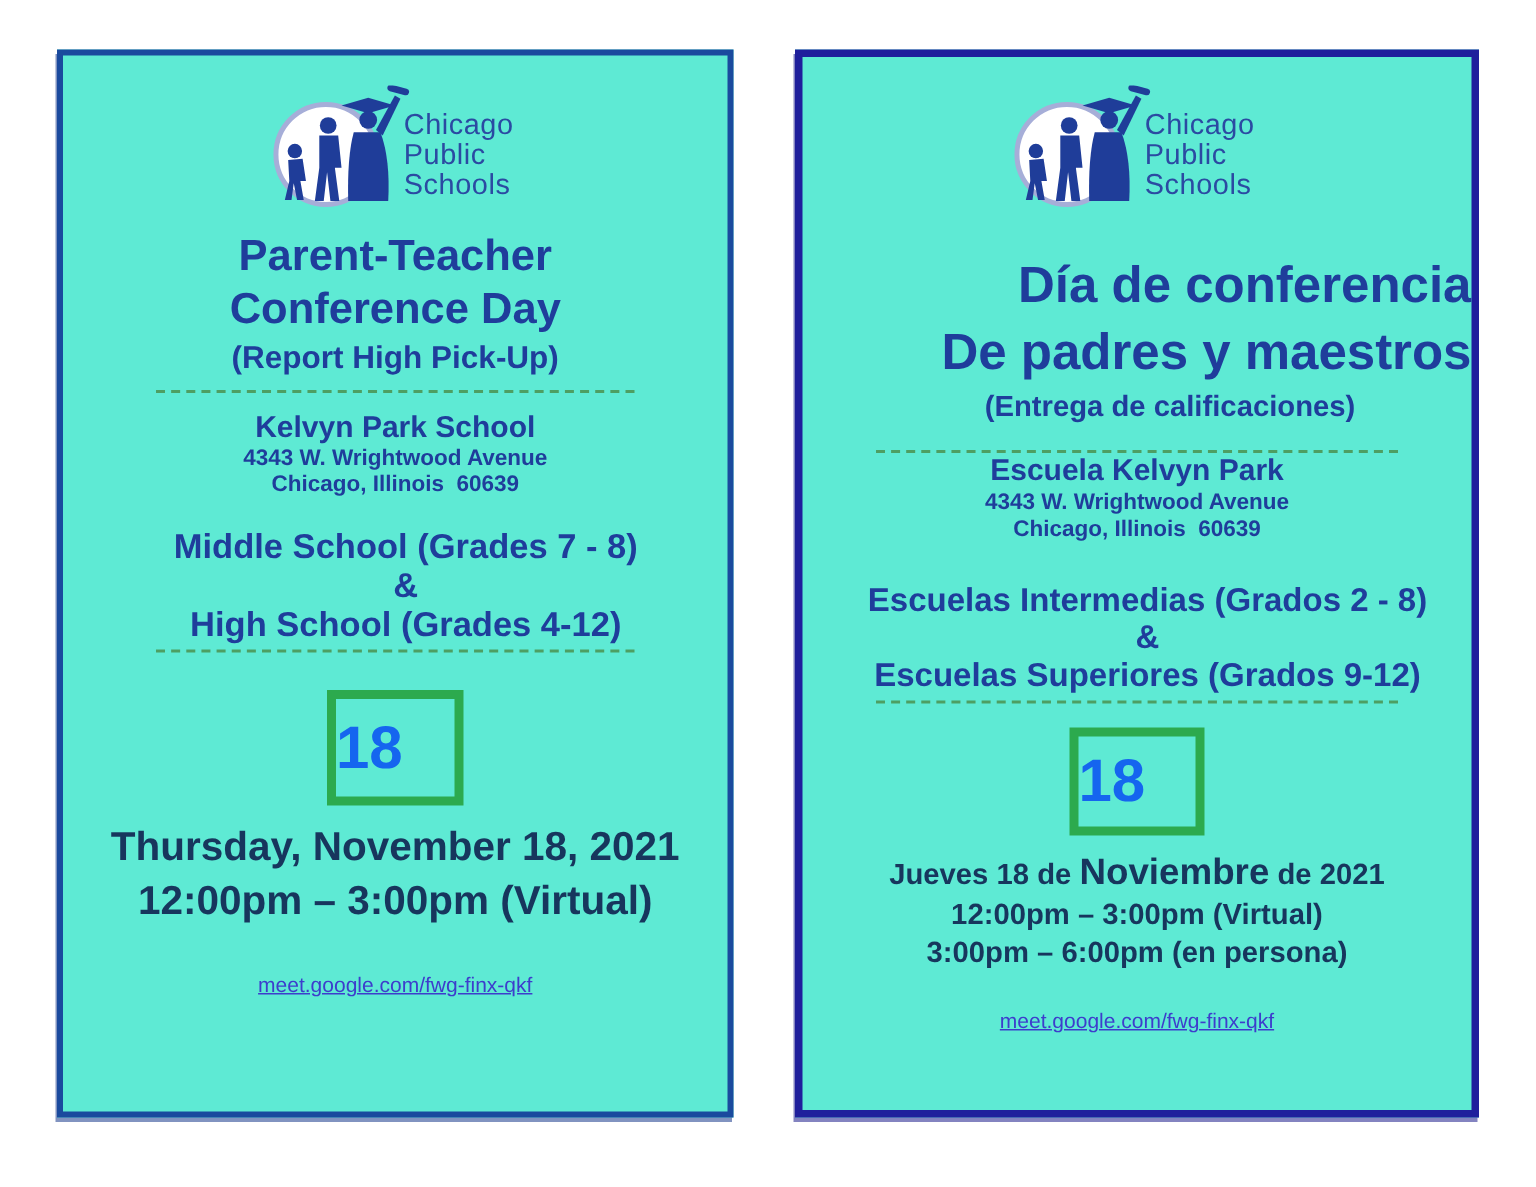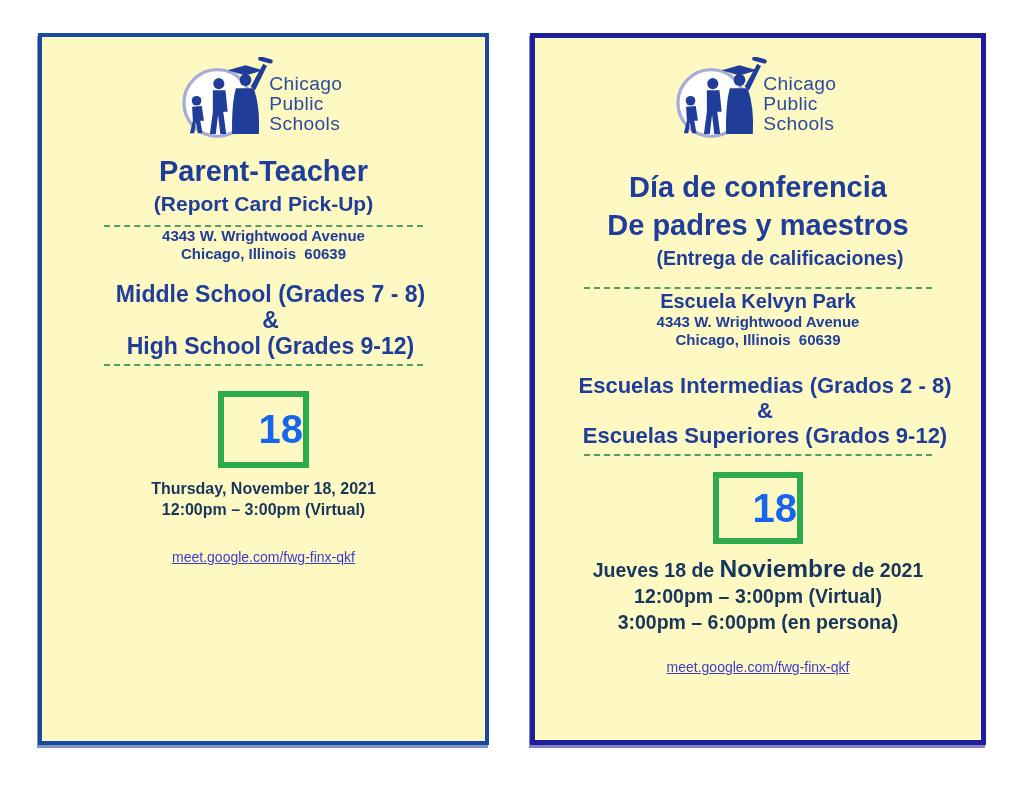--- a/index.html
+++ b/index.html
@@ -8,21 +8,21 @@
     width: 1024px; height: 791px;
     background: #ffffff;
     position: relative;
     font-family: "Liberation Sans", sans-serif;
     -webkit-font-smoothing: antialiased;
   }
   .flyer {
     position: absolute;
     top: 33px;
     height: 712px;
-    background: #fef9c3;
+    background: #5eead4;
     text-align: center;
     overflow: hidden;
   }
   .flyer-en {
     left: 38px; width: 451px;
     border: 4px solid #1a4a9e;
     box-shadow: -1px 3px 0 rgba(26, 58, 140, 0.55);
   }
   .flyer-es {
     left: 530px; width: 456px;
@@ -33,21 +33,21 @@
   .flyer-es .logo { margin-top: 19px; }
   .logo-text { font-family: "Liberation Sans", sans-serif; letter-spacing: 0.5px; }
 
   .title {
     margin: 14px 0 0;
     color: #1f3d9b;
     font-size: 29px;
     font-weight: bold;
     line-height: 1.2;
   }
-  .flyer-es .title { margin-top: 28px; font-size: 29px; line-height: 1.32; }
+  .flyer-es .title { margin-top: 28px; font-size: 34px; line-height: 1.32; text-align: right; }
   .subtitle {
     margin-top: 2px;
     color: #1f3d9b;
     font-size: 21px;
     font-weight: bold;
     line-height: 1.2;
   }
   .flyer-es .subtitle { font-size: 19.5px; margin-left: 44px; }
 
   .divider {
@@ -82,33 +82,33 @@
     font-weight: bold;
     line-height: 1.12;
     margin-left: 14px;
   }
   .flyer-es .grades { margin-top: 25px; font-size: 22px; line-height: 1.14; }
 
   .cal-box {
     width: 91px; height: 77px;
     margin: 25px auto 0;
     border: 6px solid #2caa4e;
-    display: flex; align-items: center; justify-content: flex-end;
+    display: flex; align-items: center; justify-content: flex-start;
   }
   .flyer-es .cal-box { margin-top: 16px; height: 72px; width: 90px; }
   .cal-day {
     color: #1565ef;
     font-size: 40px;
     font-weight: bold;
     line-height: 1;
   }
   .datetime {
     margin-top: 10px;
     color: #17365d;
-    font-size: 16px;
+    font-size: 27px;
     font-weight: bold;
     line-height: 1.33;
   }
   .flyer-es .datetime { margin-top: 9px; font-size: 19.5px; line-height: 1.3; }
   .month-big { font-size: 24.5px; }
 
   .meet-link {
     display: inline-block;
     margin-top: 29px;
     color: #3d3dcc;
@@ -139,32 +139,34 @@
     </g>
     <g fill="#2b4aa2" font-size="26">
       <text class="logo-text" x="127" y="44">Chicago</text>
       <text class="logo-text" x="127" y="71">Public</text>
       <text class="logo-text" x="127" y="98">Schools</text>
     </g>
   </svg>
 
   <h1 class="title">
     <div>Parent-Teacher</div>
+    <div>Conference Day</div>
   </h1>
-  <div class="subtitle">(Report Card Pick-Up)</div>
+  <div class="subtitle">(Report High Pick-Up)</div>
 
   <div class="divider"></div>
 
+  <div class="school">Kelvyn Park School</div>
   <div class="addr">4343 W. Wrightwood Avenue</div>
   <div class="addr">Chicago, Illinois  60639</div>
 
   <div class="grades">
     <div>Middle School (Grades 7 - 8)</div>
     <div>&amp;</div>
-    <div>High School (Grades 9-12)</div>
+    <div>High School (Grades 4-12)</div>
   </div>
 
   <div class="divider d2"></div>
 
   <div class="cal-box">
     <span class="cal-day">18</span>
   </div>
 
   <div class="datetime">
     <div>Thursday, November 18, 2021</div>

